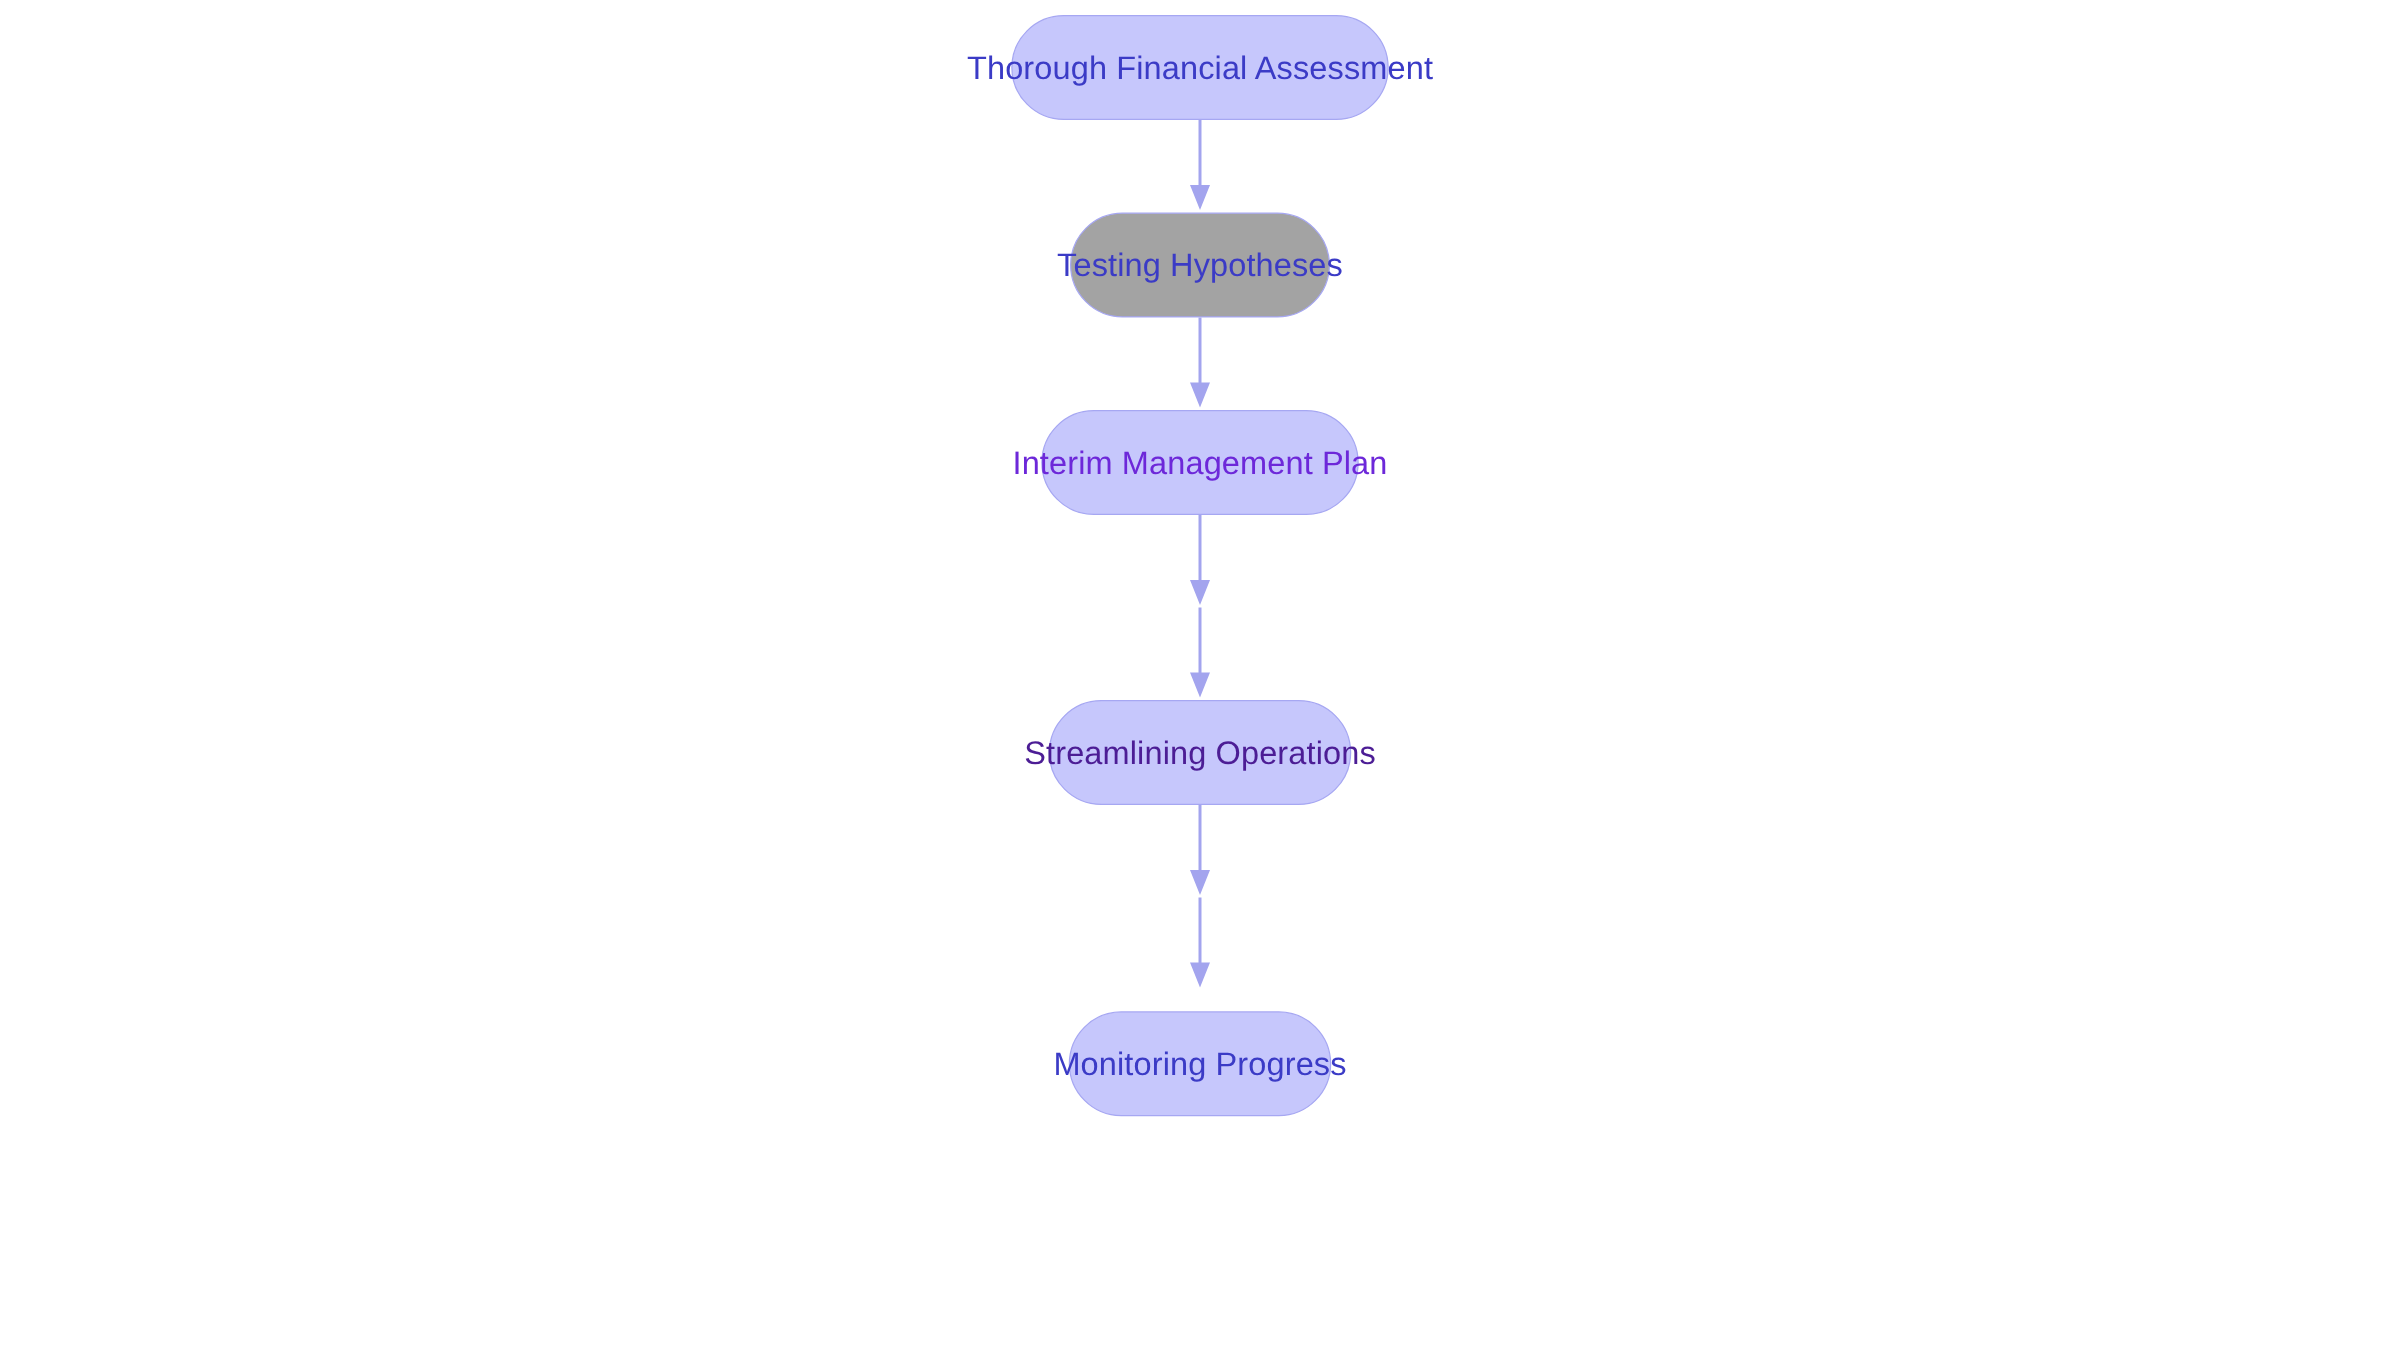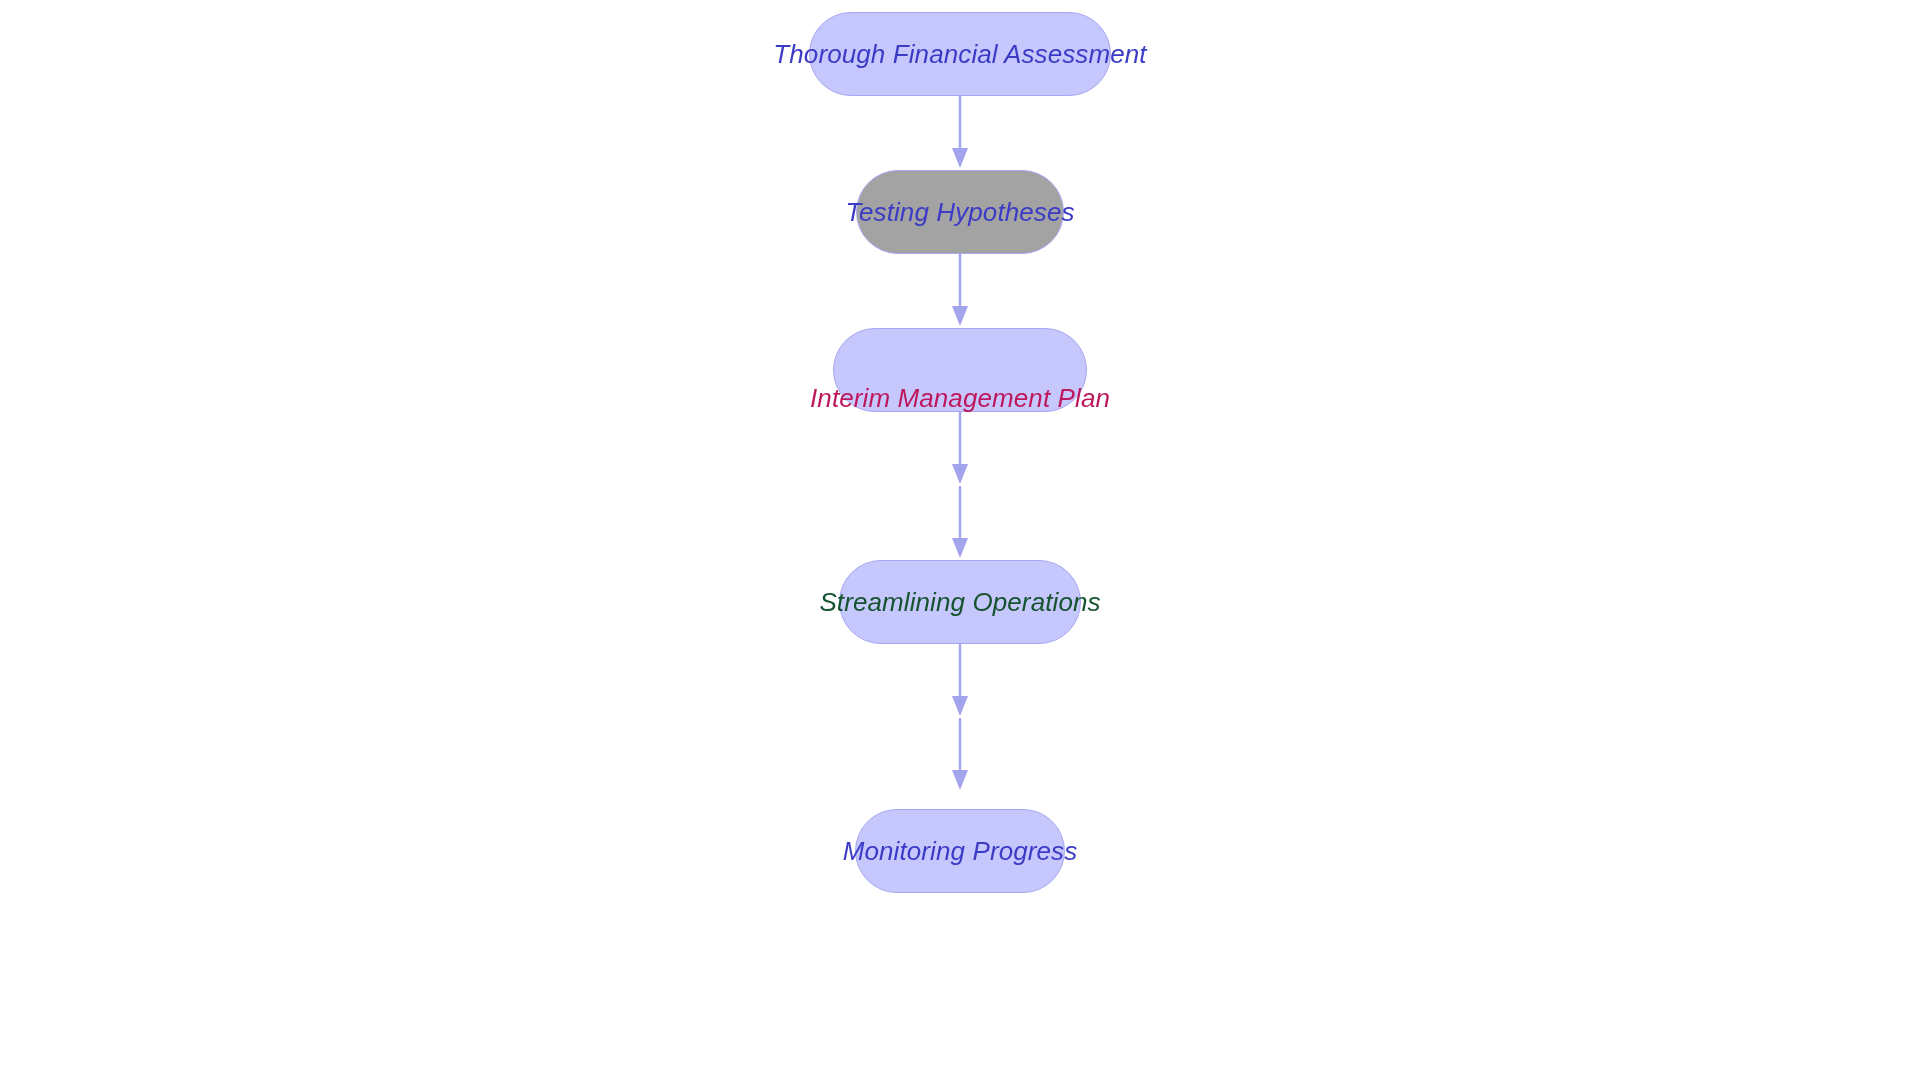--- a/index.html
+++ b/index.html
@@ -12,21 +12,20 @@
     height: 1083px;
     font-family: "Liberation Sans", sans-serif;
     overflow: hidden;
   }
 
   #flowchart {
     position: relative;
     width: 1920px;
     height: 800px;
     background: #ffffff;
-    font-style: italic;
   }
 
   .flow-column {
     position: absolute;
     left: 0;
     top: 0;
     width: 1920px;
     height: 1083px;
     display: flex;
     flex-direction: column;
@@ -93,40 +92,40 @@
       <span class="node-label">Testing Hypotheses</span>
     </div>
 
     <div class="connector">
       <svg width="24" height="74" viewBox="0 0 24 74">
         <line x1="12" y1="0" x2="12" y2="58" stroke="#a3a4ee" stroke-width="2.4"></line>
         <polygon points="12,72 4,52 20,52" fill="#a3a4ee"></polygon>
       </svg>
     </div>
 
-    <div class="node" style="width: 254px; background: rgb(198, 199, 252); border-color: rgb(166, 167, 242); color: #be185d; align-items: flex-end;">
+    <div class="node" style="width: 254px; background: rgb(198, 199, 252); border-color: rgb(166, 167, 242); color: #6d28d9;">
       <span class="node-label">Interim Management Plan</span>
     </div>
 
     <div class="connector">
       <svg width="24" height="74" viewBox="0 0 24 74">
         <line x1="12" y1="0" x2="12" y2="58" stroke="#a3a4ee" stroke-width="2.4"></line>
         <polygon points="12,72 4,52 20,52" fill="#a3a4ee"></polygon>
       </svg>
     </div>
 
 
     <div class="connector">
       <svg width="24" height="74" viewBox="0 0 24 74">
         <line x1="12" y1="0" x2="12" y2="58" stroke="#a3a4ee" stroke-width="2.4"></line>
         <polygon points="12,72 4,52 20,52" fill="#a3a4ee"></polygon>
       </svg>
     </div>
 
-    <div class="node" style="width: 242px; background: rgb(198, 199, 252); border-color: rgb(166, 167, 242); color: #14532d;">
+    <div class="node" style="width: 242px; background: rgb(198, 199, 252); border-color: rgb(166, 167, 242); color: #4c1d95;">
       <span class="node-label">Streamlining Operations</span>
     </div>
 
     <div class="connector">
       <svg width="24" height="74" viewBox="0 0 24 74">
         <line x1="12" y1="0" x2="12" y2="58" stroke="#a3a4ee" stroke-width="2.4"></line>
         <polygon points="12,72 4,52 20,52" fill="#a3a4ee"></polygon>
       </svg>
     </div>
 

